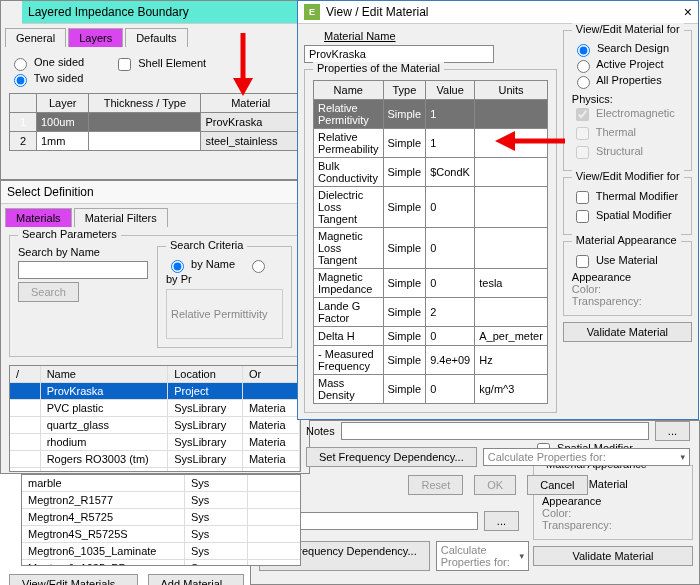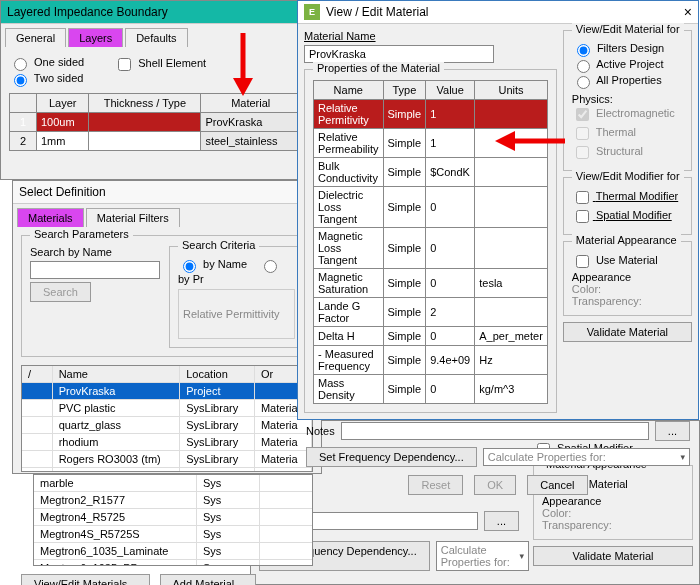--- a/index.html
+++ b/index.html
@@ -10,41 +10,41 @@
 .tabs { display:flex; padding:4px 4px 0 4px; }
 .tab { padding:3px 10px; border:1px solid #aaa; border-bottom:none; background:#f0f0f0; margin-right:2px; }
 .tab.active { background:#d946ef; }
 .pad { padding:8px; }
 .gb { border:1px solid #bbb; margin:6px; padding:10px 8px 8px 8px; position:relative; }
 .gb > .lg { position:absolute; top:-8px; left:8px; background:#f0f0f0; padding:0 4px; font-size:11px; }
 table.grid { border-collapse:collapse; width:100%; background:#fff; }
 table.grid th, table.grid td { border:1px solid #888; padding:2px 4px; font-size:11px; text-align:left; height:14px; }
 table.grid th { background:#eee; text-align:center; font-weight:normal; }
 table.grid td.rh { background:#eee; text-align:center; width:18px; }
-.selrow td { background:#b91c1c; color:#fff; }
+.selrow td { background:#737373; color:#fff; }
 .selrow td.rh { background:#0a64c8; }
 .btn { background:#e8e8e8; border:1px solid #999; padding:3px 12px; font-size:11px; display:inline-block; }
 .btn.dis { color:#999; }
 .combo { background:#fff; border:1px solid #888; padding:2px 4px; display:inline-flex; align-items:center; }
 .combo::after { content:"▾"; margin-left:auto; font-size:9px; color:#555; }
 input[type=text]{ border:1px solid #888; padding:2px 4px; font-size:11px; }
 input[type=radio],input[type=checkbox]{ margin-right:4px; vertical-align:middle; }
 .list { background:#fff; border:1px solid #888; overflow:auto; }
 .list-row { display:flex; border-bottom:1px solid #ddd; }
 .list-row > div { padding:2px 6px; border-right:1px solid #ddd; overflow:hidden; white-space:nowrap; }
 .list-hdr { background:#eee; font-weight:normal; }
 .list-row.sel { background:#0a64c8; color:#fff; }
 .arrow { position:absolute; z-index:100; pointer-events:none; }
 .dim { color:#888; }
 </style>
 </head>
 <body>
 
 <div class="win" style="left:0; top:0; width:310px; height:180px;">
-  <div class="titlebar" style="background:#14b8a6;">
+  <div class="titlebar" style="background:#5eead4;margin-left:21px;">
     <span>Layered Impedance Boundary</span>
   </div>
   <div class="tabs">
     <div class="tab">General</div>
     <div class="tab active">Layers</div>
     <div class="tab">Defaults</div>
   </div>
   <div class="pad" style="background:#f0f0f0;">
     <div style="display:flex; gap:30px; margin-bottom:6px;">
       <div>
@@ -71,21 +71,21 @@
         <td class="rh">2</td>
         <td>1mm</td>
         <td></td>
         <td style="background:#e8e8e8">steel_stainless</td>
       </tr>
     </tbody>
       </table>
   </div>
 </div>
 
-<div class="win" style="left:12px; top:180px; width:310px; height:294px;">
+<div class="win" style="left:0; top:180px; width:310px; height:294px;">
   <div class="titlebar" style="background:#f8f8f8;">
     <span>Select Definition</span>
   </div>
   <div class="tabs">
     <div class="tab active">Materials</div>
     <div class="tab">Material Filters</div>
   </div>
   <div class="gb" style="margin:8px;">
     <span class="lg">Search Parameters</span>
     <div style="display:flex; gap:9px;">
@@ -184,21 +184,21 @@
 </div>
 
 <div class="win" style="left:297px; top:0; width:402px; height:420px; border-color:#3a7abd;">
   <div class="titlebar">
     <span class="ti">E</span>
     <span>View / Edit Material</span>
     <span class="close">×</span>
   </div>
   <div style="display:flex;">
     <div style="flex:1; padding:6px;">
-      <div style="text-decoration:underline;">Material Name</div>
+      <div style="text-decoration:underline;margin-left:20px;">Material Name</div>
       <input type="text" style="width: 180px; margin: 3px 0px 6px;" value="ProvKraska">
       <div class="gb" style="margin:0;">
         <span class="lg">Properties of the Material</span>
         <table class="grid">
           <tbody>
               <tr>
             <th>Name</th>
             <th style="width:42px">Type</th>
             <th style="width:50px">Value</th>
             <th style="width:60px">Units</th>
@@ -229,21 +229,21 @@
                 <td>0</td>
                 <td></td>
               </tr>
               <tr class="">
                 <td>Magnetic Loss Tangent</td>
                 <td>Simple</td>
                 <td>0</td>
                 <td></td>
               </tr>
               <tr class="">
-                <td>Magnetic Saturation</td>
+                <td>Magnetic Impedance</td>
                 <td>Simple</td>
                 <td>0</td>
                 <td>tesla</td>
               </tr>
               <tr class="">
                 <td>Lande G Factor</td>
                 <td>Simple</td>
                 <td>2</td>
                 <td></td>
               </tr>
@@ -265,29 +265,29 @@
                 <td>0</td>
                 <td>kg/m^3</td>
               </tr>
             </tbody>
         </table>
       </div>
     </div>
     <div style="width:132px; padding:6px 6px 0 0;">
       <div class="gb" style="margin:0 0 6px 0;">
         <span class="lg">View/Edit Material for</span>
-        <label><input type="radio" name="vf" checked="" style=""> <span>Filters Design</span></label><br>
+        <label><input type="radio" name="vf" checked="" style=""> <span>Search Design</span></label><br>
         <label><input type="radio" name="vf" style=""> <span>Active Project</span></label><br>
         <label><input type="radio" name="vf" style=""> <span>All Properties</span></label>
         <div style="margin-top:4px;">Physics:</div>
         <label class="dim"><input type="checkbox" checked="" disabled="" style=""> <span>Electromagnetic</span></label><br>
         <label class="dim"><input type="checkbox" disabled="" style=""> <span>Thermal</span></label><br>
         <label class="dim"><input type="checkbox" disabled="" style=""> <span>Structural</span></label>
       </div>
-      <div class="gb" style="margin:0 0 6px 0;text-decoration:underline;">
+      <div class="gb" style="margin:0 0 6px 0;">
         <span class="lg">View/Edit Modifier for</span>
         <label><input type="checkbox" style=""> <span>Thermal Modifier</span></label><br>
         <label><input type="checkbox" style=""> <span>Spatial Modifier</span></label>
       </div>
       <div class="gb" style="margin:0 0 6px 0;">
         <span class="lg">Material Appearance</span>
         <label><input type="checkbox" style=""> <span>Use Material Appearance</span></label>
         <div class="dim">Color:</div>
         <div class="dim">Transparency:</div>
       </div>

